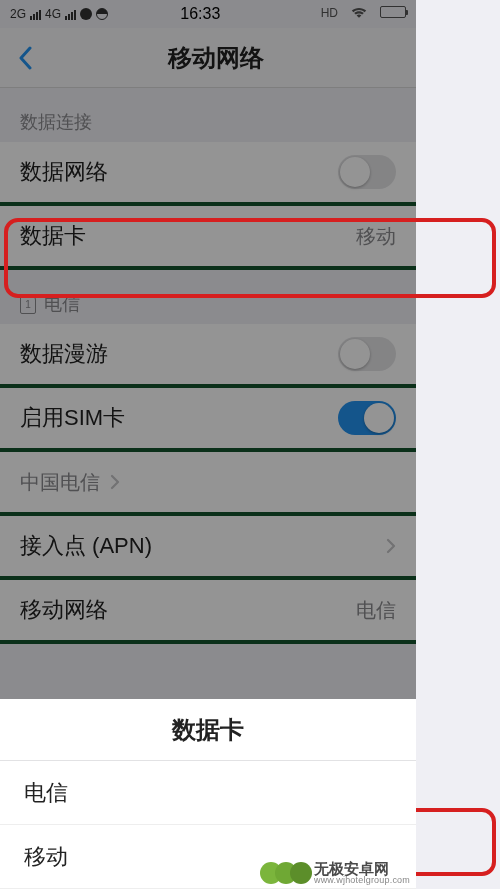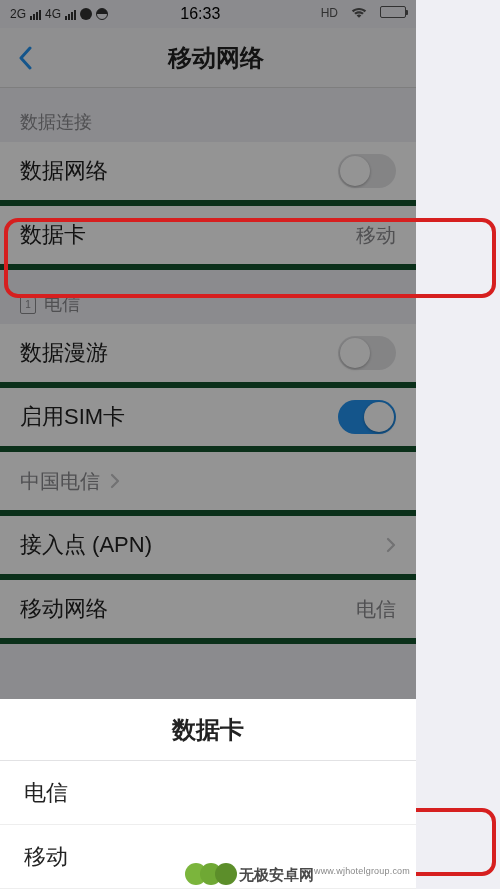--- a/index.html
+++ b/index.html
@@ -25,21 +25,21 @@
 .sb-net { font-size: 12px; color: #333; }
 
 
 .navbar { height: 60px; background: #f7f7f8; display: flex; align-items: center; position: relative; border-bottom: 1px solid #d9d9d9; }
 .back-btn { width: 50px; height: 60px; display: flex; align-items: center; justify-content: center; }
 .back-btn svg { width: 14px; height: 24px; }
 .nav-title { position: absolute; left: 16px; right: 0; text-align: center; font-size: 24px; font-weight: 600; color: #222; pointer-events: none; }
 
 
 .section-header { padding: 22px 20px 8px; font-size: 18px; color: #8a8a8e; }
-.row { background: #fff; height: 64px; display: flex; align-items: center; padding: 0 20px; font-size: 22px; color: #222; border-bottom: 6px solid #14532d; position: relative; }
+.row { background: #fff; height: 64px; display: flex; align-items: center; padding: 0 20px; font-size: 22px; color: #222; border-bottom: 4px solid #14532d; position: relative; }
 .row:last-child { border-bottom: none; }
 .row-label { flex: 1; }
 .row-value { color: #8a8a8e; font-size: 20px; }
 .chevron { margin-left: 10px; }
 .chevron svg { width: 10px; height: 16px; display: block; }
 .switch { width: 58px; height: 34px; border-radius: 17px; position: relative; }
 .switch .knob { width: 30px; height: 30px; background: #fff; border-radius: 50%; position: absolute; top: 2px; box-shadow: 0 1px 3px rgba(0,0,0,0.3); }
 .switch.off { background: #e4e4e6; }
 .switch.off .knob { left: 2px; }
 .switch.on { background: #2393f0; }
@@ -54,21 +54,21 @@
 
 
 .sheet { position: absolute; left: 0; right: 0; bottom: 0; background: #fff; z-index: 100; }
 .sheet-title { height: 62px; display: flex; align-items: center; justify-content: center; font-size: 24px; font-weight: 700; color: #222; border-bottom: 1px solid #e2e2e4; }
 .sheet-row { height: 64px; display: flex; align-items: center; padding: 0 24px; font-size: 22px; color: #222; border-bottom: 1px solid #eee; }
 
 
 .wm { position: absolute; right: 6px; bottom: 4px; z-index: 200; display: flex; align-items: center; gap: 2px; }
 .wm .w { width: 22px; height: 22px; border-radius: 50%; }
 .wm .w1{background:#7bb53c}.wm .w2{background:#6fa834;margin-left:-9px}.wm .w3{background:#5c8e2a;margin-left:-9px}
-.wm-txt { display: flex; line-height: 1; margin-left: 0; }
+.wm-txt { display: flex; flex-direction: column; line-height: 1; margin-left: 0; }
 .wm-txt .l1 { font-size: 15px; font-weight: 700; color: #4a4a4a; }
 .wm-txt .l2 { font-size: 9px; color: #888; letter-spacing: 0.2px; }
 </style>
 </head>
 <body>
 
 <div class="screen">
 
   <div class="statusbar">
     <div class="sb-left">

